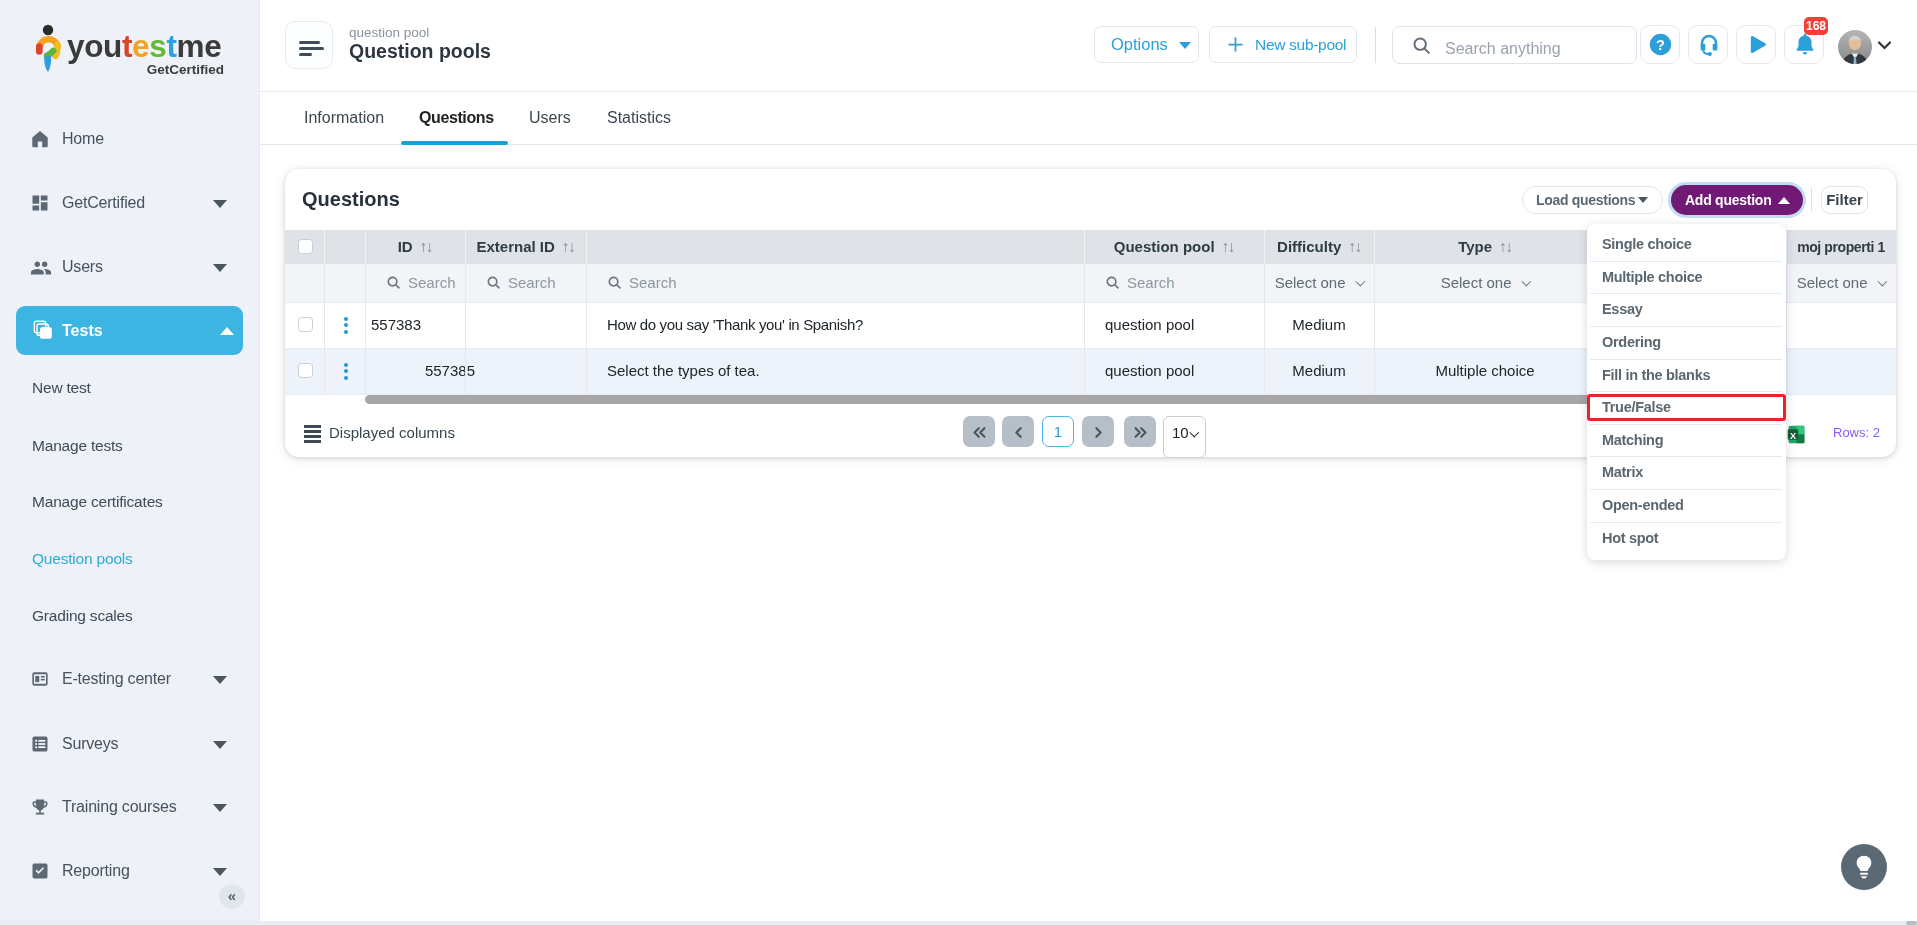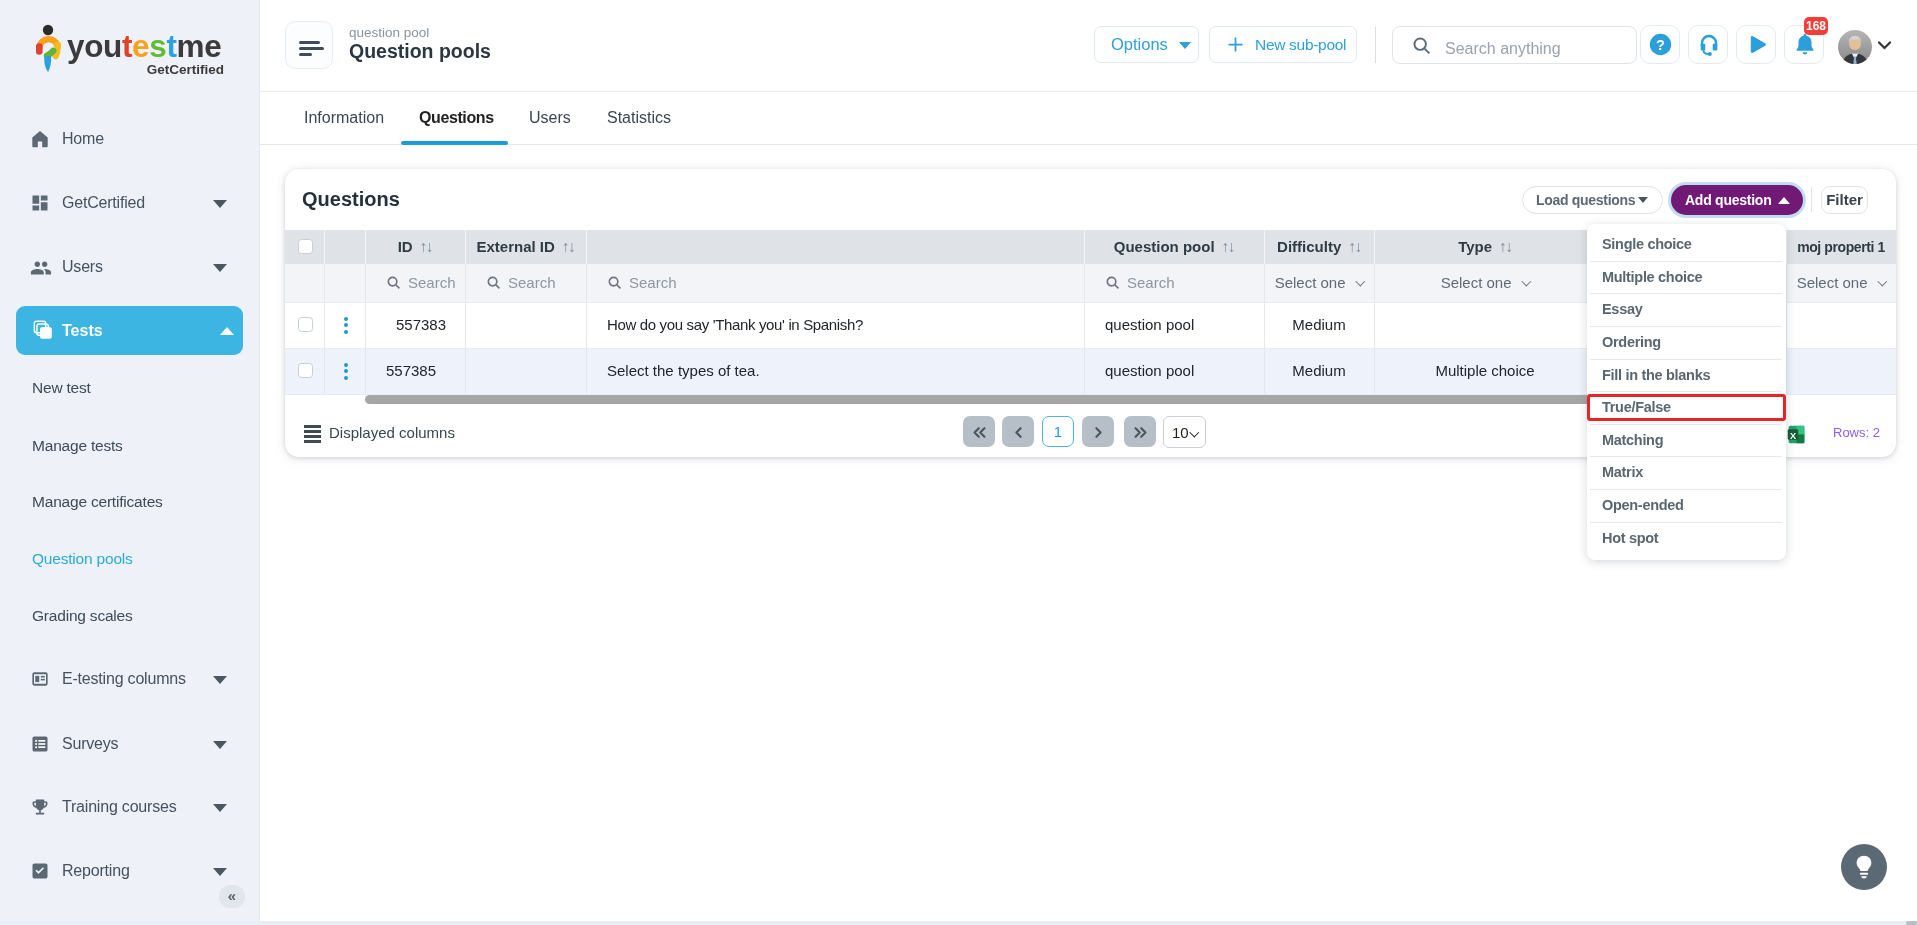--- a/index.html
+++ b/index.html
@@ -62,21 +62,21 @@
 .kebab{width:4px}
 .kebab i{display:block;width:4px;height:4px;border-radius:50%;background:#1f9ad2;margin-bottom:2.4px}
 .selone{color:#5f6b76}
 .selchev{border:solid #6b7682;border-width:0 1.8px 1.8px 0;display:inline-block;padding:2.8px;transform:rotate(45deg);margin-left:7px;vertical-align:3px}
 #scrollbar{left:80px;top:226px;width:1421px;height:9px;background:#a6a6a6;border-radius:5px}
 
 #dispico{left:19px;top:256px}
 #disptext{left:44px;top:249px;font-size:15px;color:#37474f;line-height:30px}
 .pgbtn{top:247px;width:32px;height:31px;background:#b6bfc7;border-radius:7px;text-align:center}
 #pgcur{left:757px;top:247px;width:32px;height:31px;background:#fff;border:1.5px solid #49b6e2;border-radius:7px;color:#1a9cd9;font-size:15px;text-align:center;line-height:30px}
-#pgsize{left:878px;top:247px;width:43px;height:32px;background:#fff;border:1px solid #c9cfd5;border-radius:6px;color:#222;font-size:15px}
+#pgsize{left:878px;top:247px;width:43px;height:42px;background:#fff;border:1px solid #c9cfd5;border-radius:6px;color:#222;font-size:15px}
 #rows2{left:1548px;top:249px;font-size:13px;color:#8b5cf6;line-height:30px}
 
 #ddown{left:1587px;top:224px;width:199px;height:336px;background:#fff;border-radius:8px;box-shadow:0 2px 10px rgba(30,40,60,.18);z-index:10}
 .dditem{left:0;width:199px;height:32.6px;line-height:32.6px;font-size:14.5px;font-weight:bold;color:#5b6770;padding-left:15px;letter-spacing:-0.3px}
 .ddsep{left:3px;width:192px;height:1px;background:#e3e9ef}
 #redbox{left:0px;top:170px;width:199px;height:27px;border:3px solid #e82428;border-radius:3px;z-index:11}
 
 #fab{left:1841px;top:844px;width:46px;height:46px;border-radius:50%;background:#5a6974;box-shadow:0 0 22px 14px rgba(255,255,255,.95)}
 #bottomstrip{left:0;top:921px;width:1917px;height:4px;background:#e9eef6}
 </style>
@@ -129,21 +129,21 @@
 <div class="abs mitem msub" style="top:490px">Manage certificates</div>
 <div class="abs mitem msub" style="top:547px;color:#29acd8">Question pools</div>
 <div class="abs mitem msub" style="top:604px">Grading scales</div>
 <div class="abs mitem" style="top:664px">
   <svg class="micon" width="20" height="20" viewBox="0 0 24 24" fill="#5c6874">
       <path d="M19 4H5a2.2 2.2 0 0 0-2.2 2.2v11.6A2.2 2.2 0 0 0 5 20h14a2.2 2.2 0 0 0 2.2-2.2V6.2A2.2 2.2 0 0 0 19 4zm.2 13.8H4.8V6.2h14.4z"></path>
       <rect x="6.3" y="8.3" width="4.8" height="7.4"></rect>
       <rect x="13" y="8.3" width="4.8" height="1.9"></rect>
       <rect x="13" y="11.8" width="4.8" height="1.9"></rect>
     </svg>
-  <span class="mtext">E-testing columns</span>
+  <span class="mtext">E-testing center</span>
     <i class="caret"></i>
 </div>
 <div class="abs mitem" style="top:729px">
   <svg class="micon" width="20" height="20" viewBox="0 0 24 24">
       <rect x="3" y="3" width="18" height="18" rx="2.2" fill="#5c6874"></rect>
       <circle cx="7.3" cy="8.2" r="1.25" fill="#fff"></circle>
       <rect x="10" y="7.2" width="8.3" height="2" fill="#fff"></rect>
       <circle cx="7.3" cy="12" r="1.25" fill="#fff"></circle>
       <rect x="10" y="11" width="8.3" height="2" fill="#fff"></rect>
       <circle cx="7.3" cy="15.8" r="1.25" fill="#fff"></circle>
@@ -307,25 +307,25 @@
   <div class="abs kebab" style="left:58.5px;top:148px">
       <i></i>
       <i></i>
       <i></i>
     </div>
   <div class="abs kebab" style="left:58.5px;top:194px">
       <i></i>
       <i></i>
       <i></i>
     </div>
-  <div class="abs row1" style="left:86px;width:100px;text-align:center;background:none">557383</div>
+  <div class="abs row1" style="left:86px;width:100px;text-align:left;background:none">557383</div>
   <div class="abs row1" style="left:322px;background:none;letter-spacing:-0.35px">How do you say 'Thank you' in Spanish?</div>
   <div class="abs row1" style="left:820px;background:none">question pool</div>
   <div class="abs row1" style="left:979px;width:110px;text-align:center;background:none">Medium</div>
-  <div class="abs row2" style="left:76px;width:100px;text-align:center;background:none">557385</div>
+  <div class="abs row2" style="left:90px;width:100px;text-align:right;background:none">557385</div>
   <div class="abs row2" style="left:322px;background:none">Select the types of tea.</div>
   <div class="abs row2" style="left:820px;background:none">question pool</div>
   <div class="abs row2" style="left:979px;width:110px;text-align:center;background:none">Medium</div>
   <div class="abs row2" style="left:1089px;width:222px;text-align:center;background:none">Multiple choice</div>
 
   <div class="abs vsep" style="left:39px"></div>
   <div class="abs vsep" style="left:80px"></div>
   <div class="abs vsep" style="left:180px"></div>
   <div class="abs vsep" style="left:301px"></div>
   <div class="abs vsep" style="left:799px"></div>

